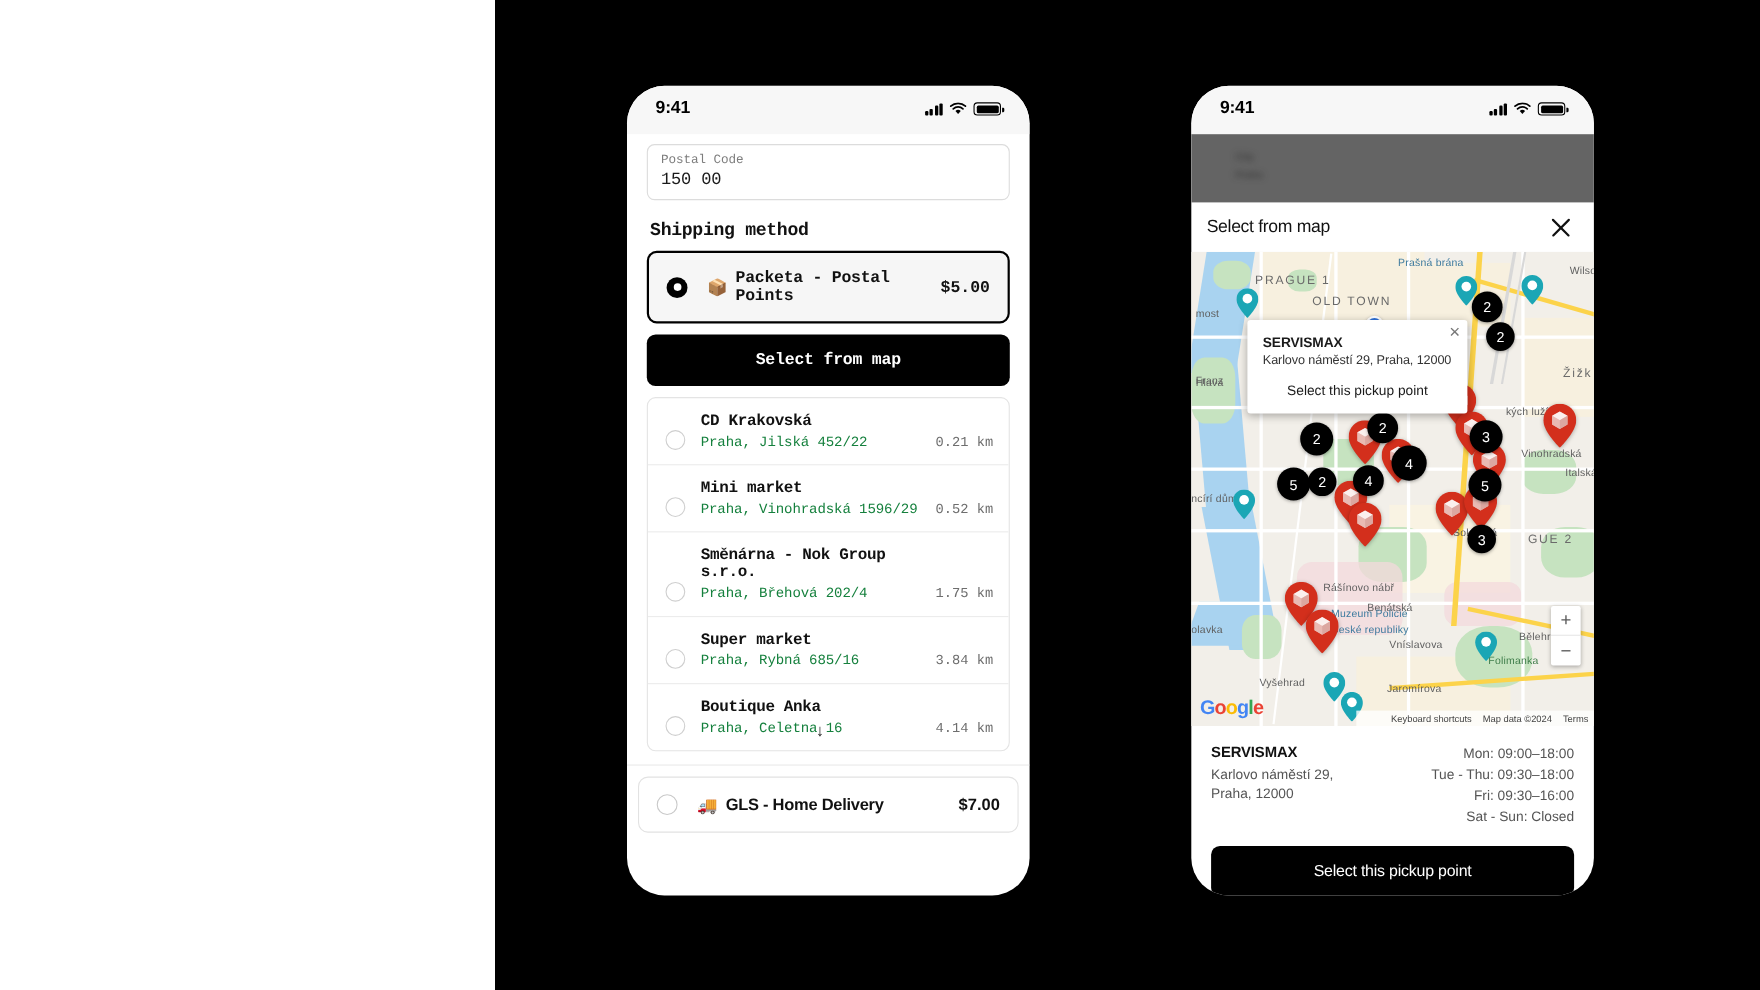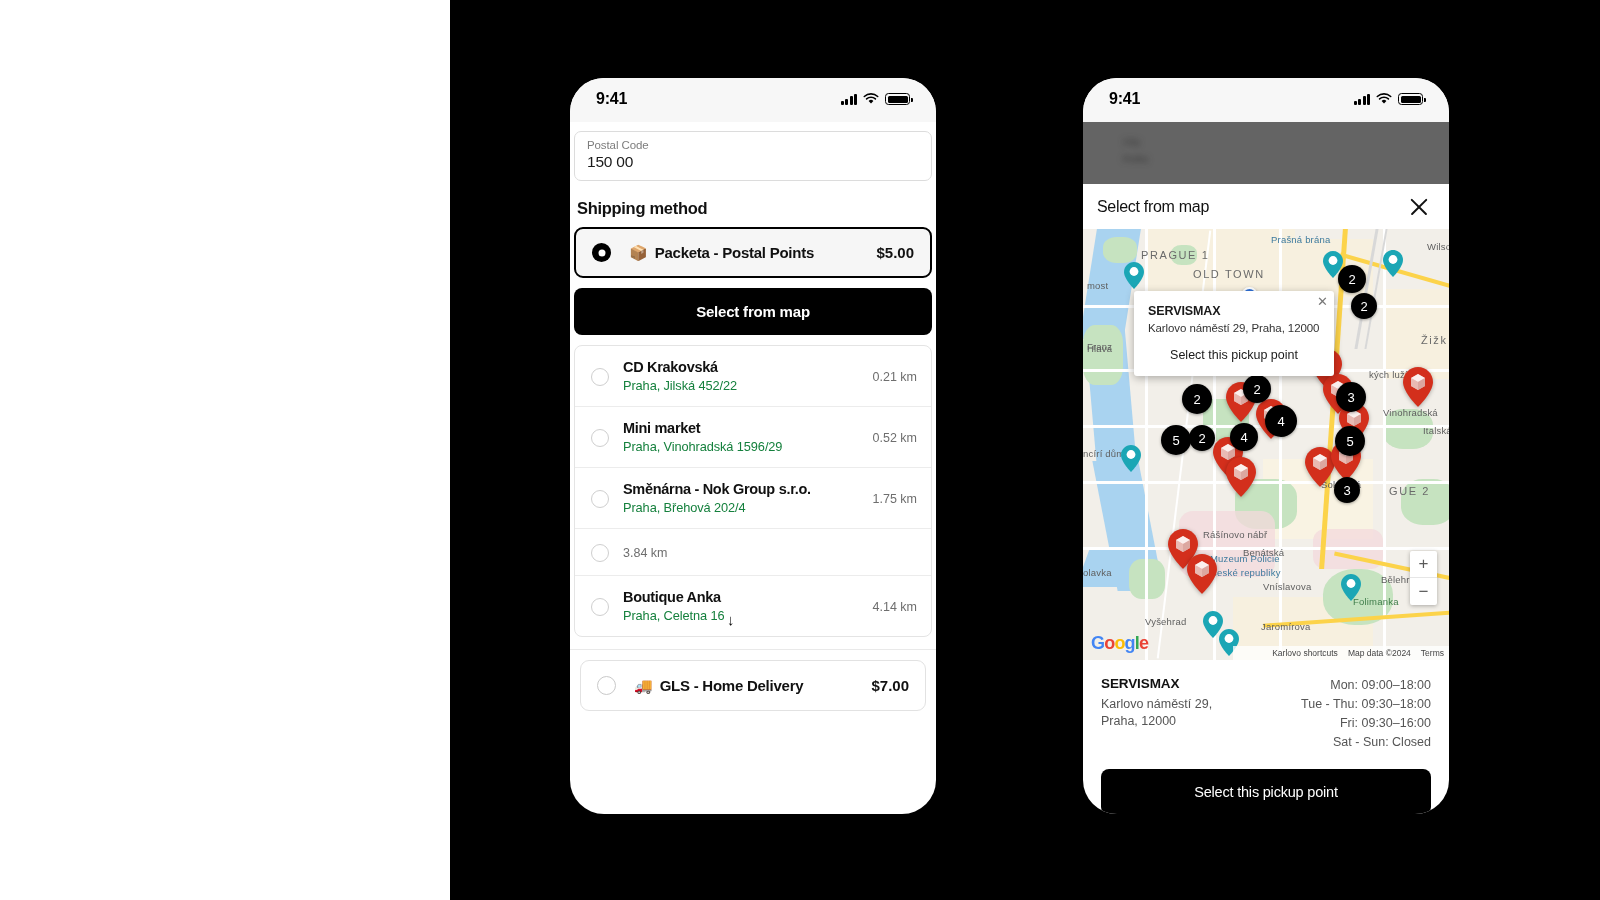--- a/index.html
+++ b/index.html
@@ -66,21 +66,21 @@
     width: 25px; height: 12px; border: 1.6px solid #000; border-radius: 3.5px;
     padding: 1.5px; position: relative;
   }
   .batt::after {
     content:''; position:absolute; right:-3.5px; top:3.5px;
     width:2px; height:4px; background:#000; border-radius:0 1px 1px 0;
   }
   .batt i { display:block; width:100%; height:100%; background:#000; border-radius:1.5px; }
 
   
-  .p1-body { padding: 0 4px; }
+  .p1-body { padding: 0 18px; font-family: Liberation Mono, monospace; }
   .field {
     border: 1px solid #dcdcdc; border-radius: 7px;
     padding: 7px 12px 9px; margin-top: 9px; background: #fff;
   }
   .field-label { font-size: 11.5px; color: #7d7d7d; letter-spacing: -.1px; }
   .field-value { font-size: 15.5px; color: #1a1a1a; margin-top: 2px; letter-spacing: -.2px; }
 
   .section-title {
     font-size: 16.5px; font-weight: 700; color: #111;
     margin: 18px 0 9px 3px; letter-spacing: -.3px;
@@ -112,21 +112,21 @@
     border: none; border-radius: 8px; padding: 15px 0;
     font-size: 15px; font-weight: 700; font-family: inherit;
     letter-spacing: -.2px; margin-top: 10px; cursor: pointer;
   }
 
   .pp-list {
     border: 1px solid #e4e4e4; border-radius: 8px; margin-top: 10px;
     overflow: hidden; background: #fff;
   }
   .pp-row {
-    display: flex; align-items: center; gap: 14px;
+    display: flex; align-items: flex-end; gap: 14px;
     padding: 13px 14px 13px 16px; border-bottom: 1px solid #ececec;
     position: relative;
   }
   .pp-row:last-child { border-bottom: none; }
   .pp-radio {
     width: 18px; height: 18px; border-radius: 50%;
     border: 1.4px solid #cfcfcf; flex: 0 0 auto; margin-top: 2px;
   }
   .pp-text { flex: 1 1 auto; min-width: 0; }
   .pp-name { font-size: 14.5px; font-weight: 700; color: #111; letter-spacing: -.3px; }
@@ -319,20 +319,24 @@
         <div class="pp-row">
           <div class="pp-radio"></div>
           <div class="pp-text">
             <div class="pp-name">Směnárna - Nok Group s.r.o.</div>
             <div class="pp-addr">Praha, Břehová 202/4</div>
           </div>
           <div class="pp-dist">1.75 km</div>
         </div>
         <div class="pp-row">
           <div class="pp-radio"></div>
+          <div class="pp-text">
+            <div class="pp-name">Super market</div>
+            <div class="pp-addr">Praha, Rybná 685/16</div>
+          </div>
           <div class="pp-dist">3.84 km</div>
         </div>
         <div class="pp-row">
           <div class="pp-radio"></div>
           <div class="pp-text">
             <div class="pp-name">Boutique Anka</div>
             <div class="pp-addr">Praha, Celetna 16</div>
           </div>
           <div class="pp-dist">4.14 km</div>
           <div class="scroll-arrow">↓</div>
@@ -662,21 +666,21 @@
       </div>
 
       <div class="zoomctl">
         <div>+</div>
         <div>−</div>
       </div>
 
       <div class="gmark" id="gmark"><span>G</span><span>o</span><span>o</span><span>g</span><span>l</span><span>e</span></div>
 
       <div class="attrib">
-        <span>Karlovo shortcuts</span>
+        <span>Keyboard shortcuts</span>
         <span>Map data ©2024</span>
         <span>Terms</span>
       </div>
     </div>
 
     <div class="p2-detail">
       <div class="pd-left">
         <div class="pd-name">SERVISMAX</div>
         <div class="pd-addr">Karlovo náměstí 29, Praha, 12000</div>
       </div>

